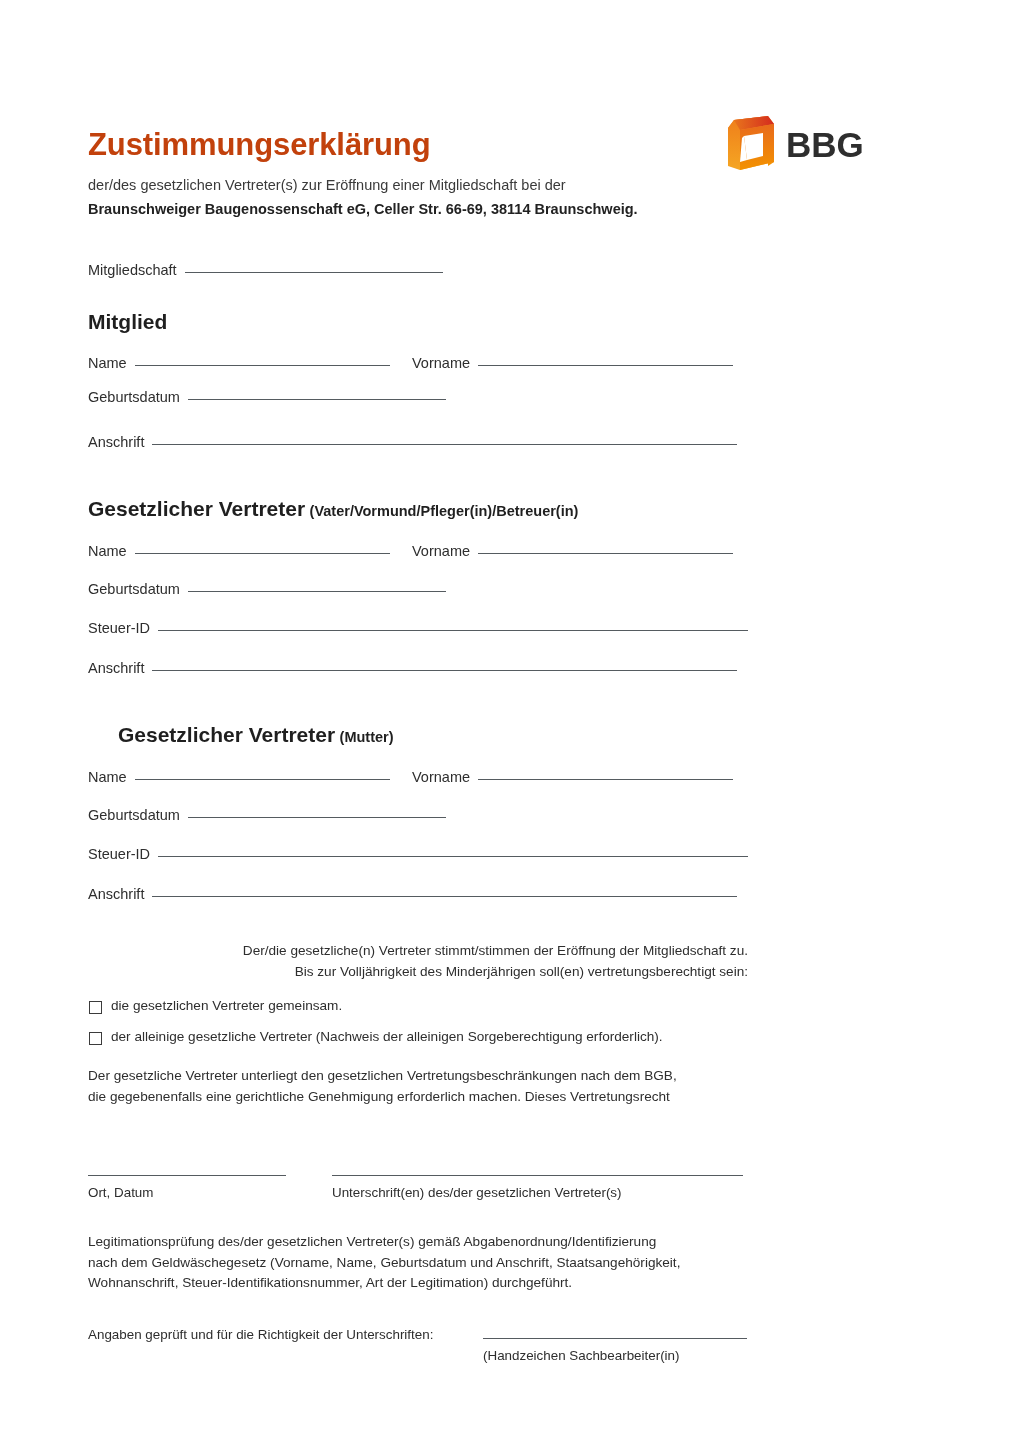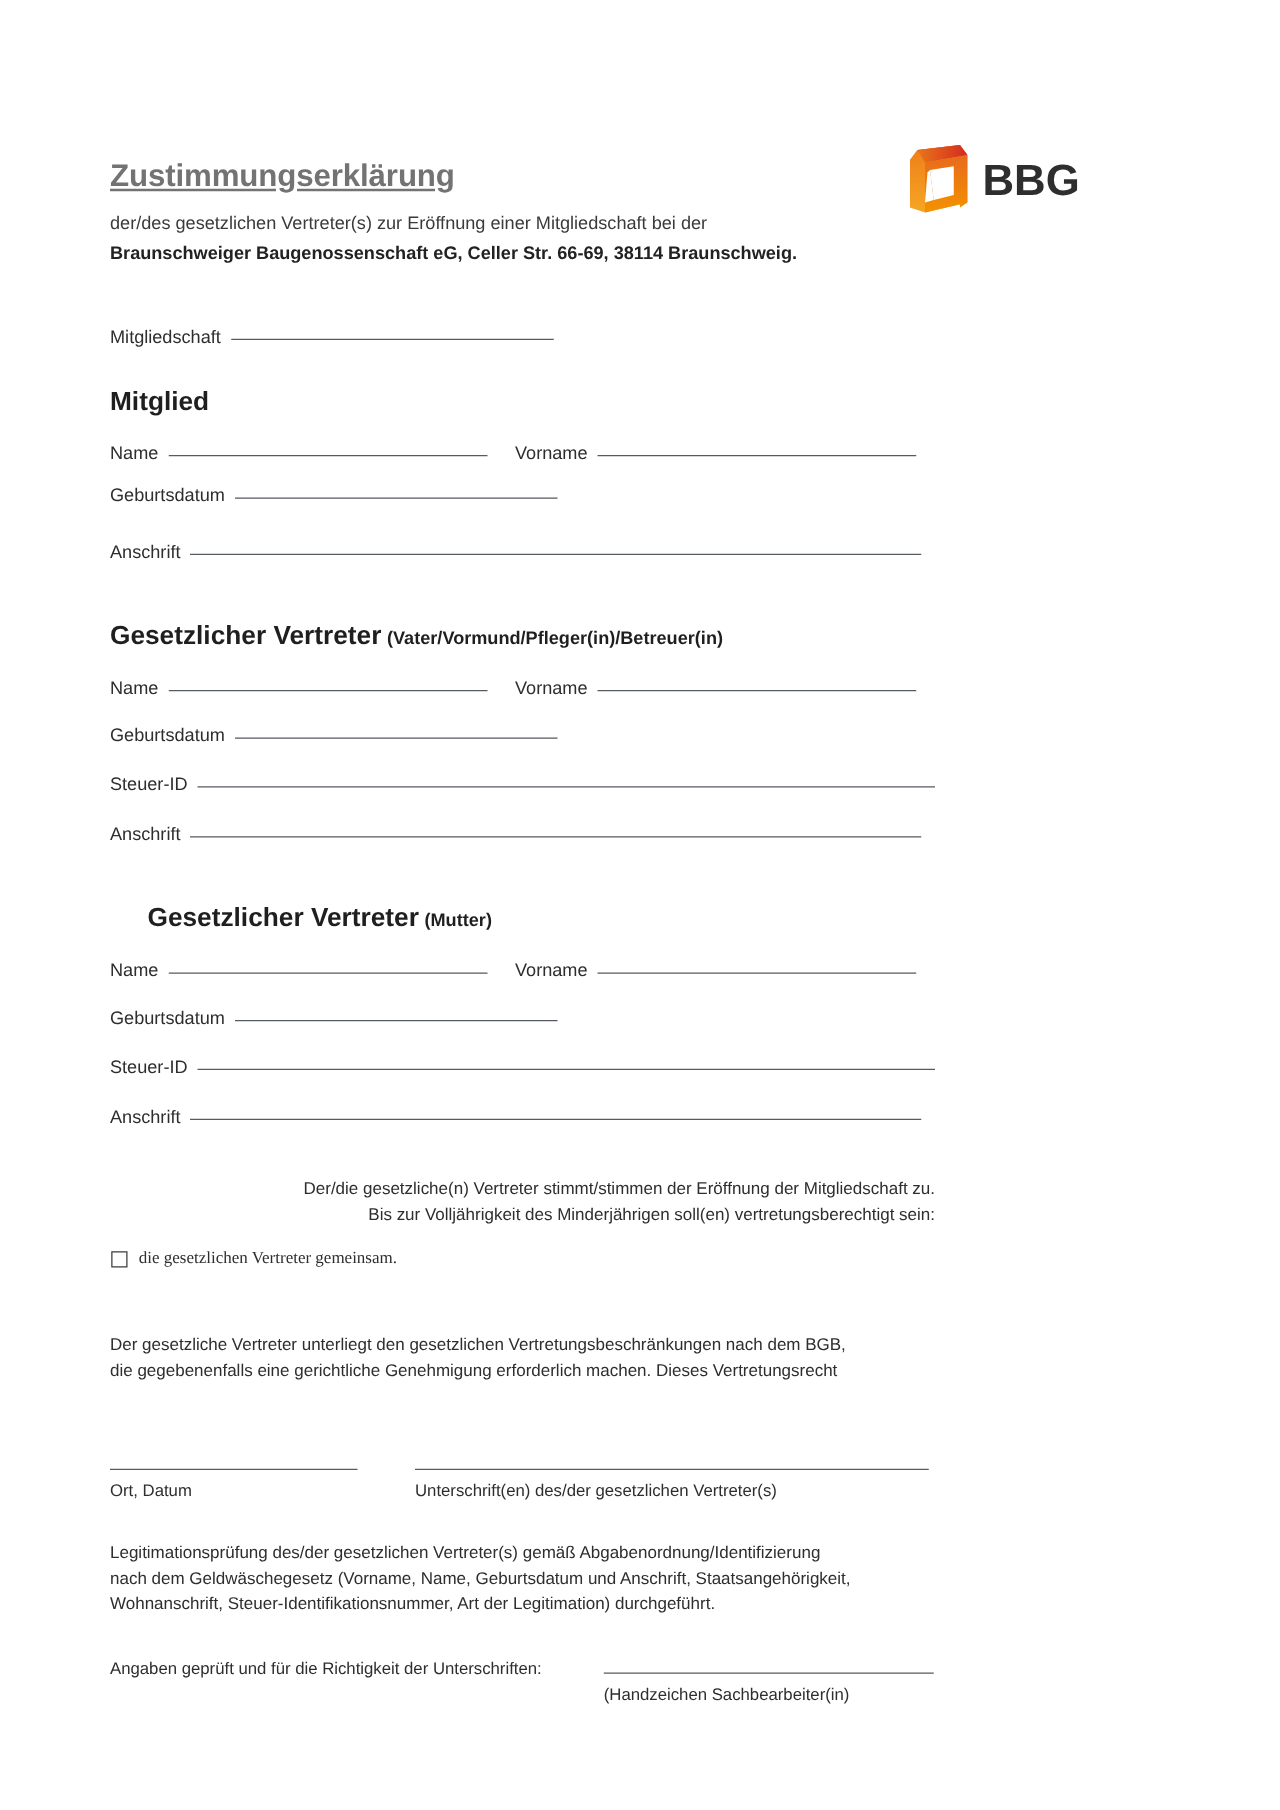--- a/index.html
+++ b/index.html
@@ -26,27 +26,26 @@
   }
 
   
   .header {
     position: absolute;
     left: 88px;
     top: 128px;
     width: 790px;
   }
   .doc-title {
-    font-size: 25px;
+    font-size: 31px;
     font-weight: bold;
     letter-spacing: -0.1px;
-    color: #737373;
+    color: #c2410c;
     line-height: 1.1;
     margin: 0;
-    text-decoration: underline;
   }
   .subtitle-1 {
     font-size: 14.5px;
     color: #3a3a3a;
     margin-top: 13px;
     line-height: 1.45;
   }
   .subtitle-2 {
     font-size: 14.5px;
     font-weight: bold;
@@ -282,23 +281,27 @@
   <div class="field-row" style="left:88px; top:886px;">
     <span class="field-label">Anschrift</span>
     <span class="rule" style="width:585px;"></span>
   </div>
 
   <div class="para" style="left:88px; top:941px; width:660px;text-align:right;">
     <div>Der/die gesetzliche(n) Vertreter stimmt/stimmen der Eröffnung der Mitgliedschaft zu.</div>
     <div>Bis zur Volljährigkeit des Minderjährigen soll(en) vertretungsberechtigt sein:</div>
   </div>
 
-  <div class="check-row" style="left:89px; top:998px;font-family:Liberation Serif, serif;">
+  <div class="check-row" style="left:89px; top:998px;">
     <span class="checkbox"></span>
     <span>die gesetzlichen Vertreter gemeinsam.</span>
+  </div>
+  <div class="check-row" style="left:89px; top:1029px;">
+    <span class="checkbox"></span>
+    <span>der alleinige gesetzliche Vertreter (Nachweis der alleinigen Sorgeberechtigung erforderlich).</span>
   </div>
 
   <div class="para" style="left:88px; top:1066px; width:665px;">
     <div>Der gesetzliche Vertreter unterliegt den gesetzlichen Vertretungsbeschränkungen nach dem BGB,</div>
     <div>die gegebenenfalls eine gerichtliche Genehmigung erforderlich machen. Dieses Vertretungsrecht</div>
   </div>
 
   <div class="sig-line" style="left:88px; top:1175px; width:198px;"></div>
   <div class="sig-line" style="left:332px; top:1175px; width:411px;"></div>
   <div class="sig-caption" style="left:88px; top:1185px;">Ort, Datum</div>

